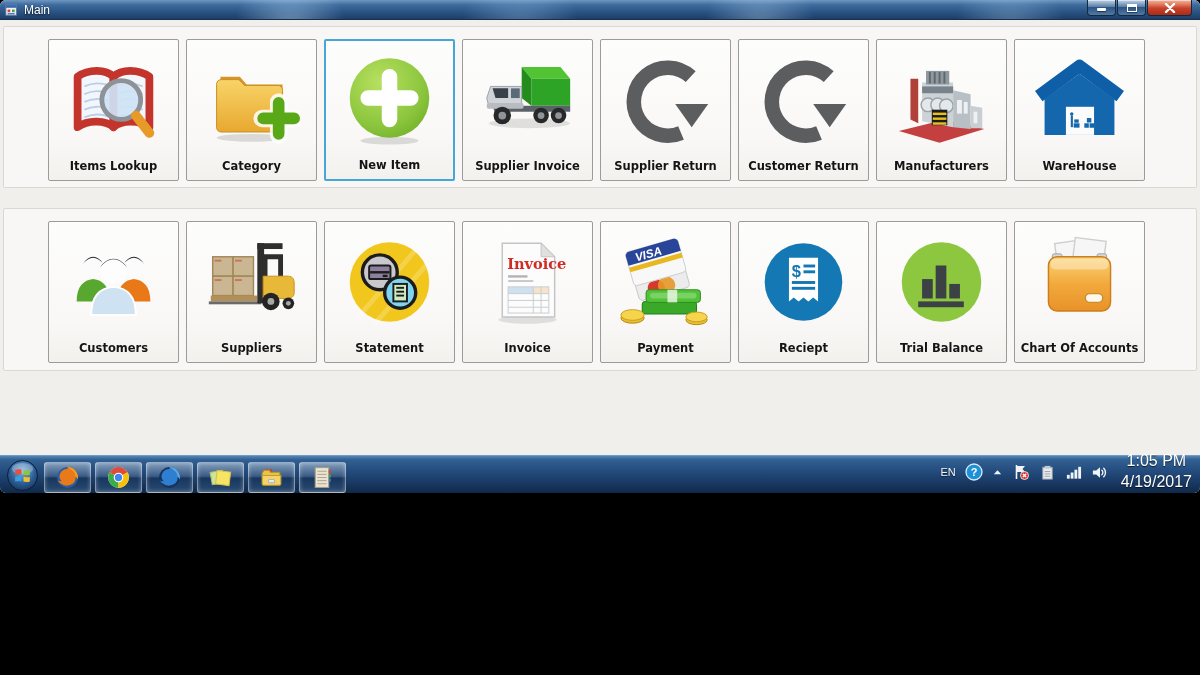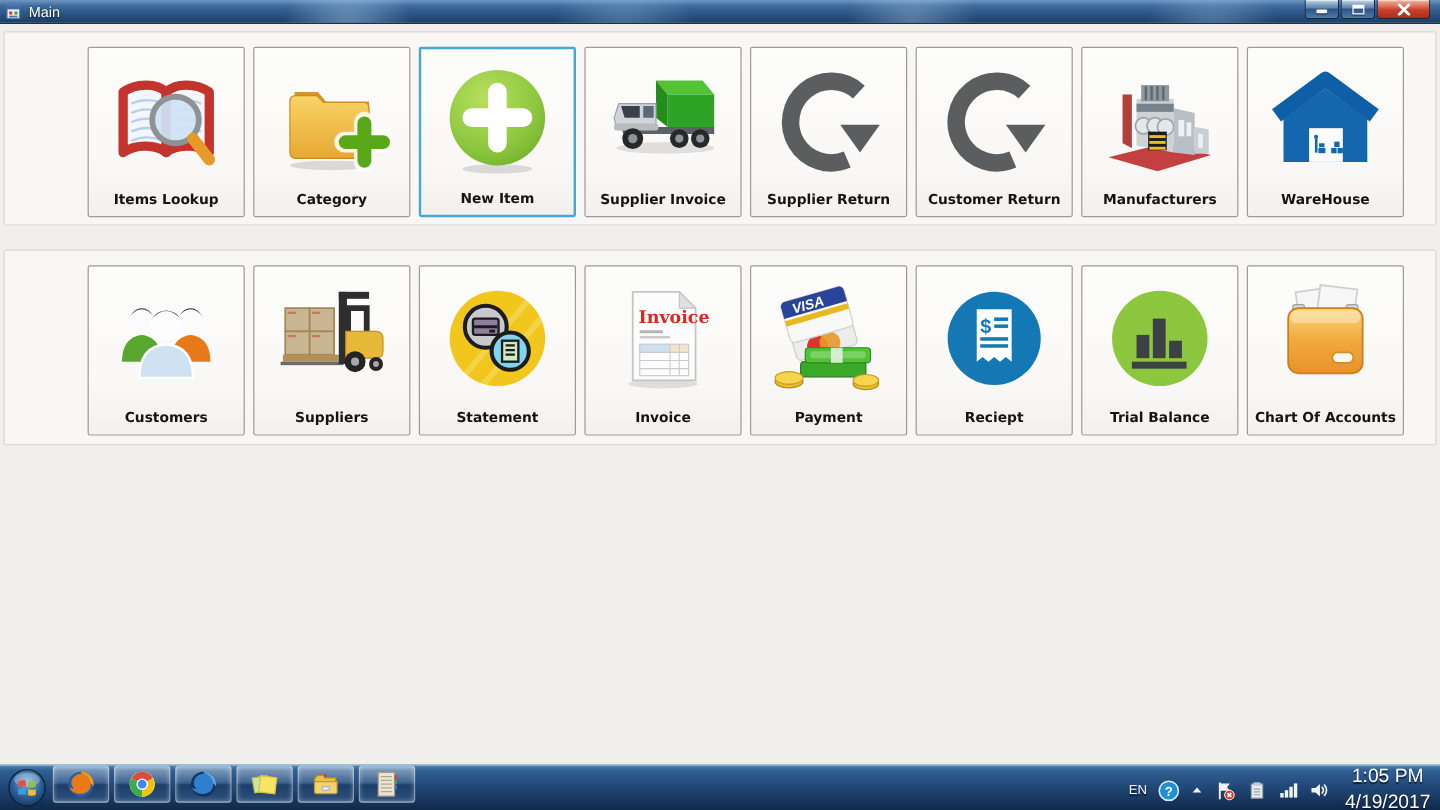--- a/index.html
+++ b/index.html
@@ -1,17 +1,17 @@
 <!DOCTYPE html>
 <html><head>
 <meta charset="utf-8">
 <style>
   * { margin:0; padding:0; box-sizing:border-box; }
   body { font-family:"Liberation Sans", sans-serif; background:#000; }
-  .screen { position:relative; width:1200px; height:675px; overflow:hidden; background:#f1efec; }
+  .screen { position:relative; width:1200px; height:493px; overflow:hidden; background:#f1efec;border-radius:6px; }
 
   
   .titlebar {
     position:absolute; top:0; left:0; right:0; height:20px;
     background:
       radial-gradient(circle at 290px 26px, rgba(190,225,255,.45), transparent 55px),
       radial-gradient(circle at 520px 30px, rgba(170,215,250,.35), transparent 60px),
       radial-gradient(circle at 760px 24px, rgba(200,230,255,.35), transparent 55px),
       radial-gradient(circle at 1010px 28px, rgba(180,220,250,.35), transparent 55px),
       linear-gradient(180deg,#6f97c2 0%,#3e6c9d 25%,#2b5586 60%,#1d3e66 100%);
@@ -33,21 +33,21 @@
     width:45px;
     background:linear-gradient(180deg,#f4b49e 0%,#e07a5e 30%,#c8402a 55%,#ad2b16 100%);
   }
   .glyph-min { width:9px; height:3px; background:#fff; border-radius:1px; box-shadow:0 1px 1px rgba(0,0,0,.5); margin-top:4px; }
   .glyph-max { width:10px; height:8px; border:1.5px solid #fff; border-top-width:3px; box-shadow:0 1px 1px rgba(0,0,0,.4); background:transparent; }
 
   
   .client { position:absolute; top:21px; left:0; right:0; bottom:38px; background:#f1efec; }
   .group-panel {
     margin:0 3px; background:#f8f7f5;
-    border:1px solid #dbd8d3; border-radius:2px;padding-left:25px;
+    border:1px solid #dbd8d3; border-radius:2px;
   }
   .gp1 { margin-top:5px; height:162px; }
   .gp2 { margin-top:20px; height:163px; }
   .gp3 { margin-top:7px; height:168px; }
   .btn-row { display:flex; gap:7px; padding:12px 0 0 44px; }
 
   .app-btn {
     width:131px; height:142px;
     background:linear-gradient(180deg,#fdfdfc 0%,#f9f8f6 70%,#f3f1ee 100%);
     border:1px solid #9b9b99; border-radius:2px;
@@ -61,21 +61,21 @@
     flex:0 0 auto; margin-bottom:7px; padding:0 2px;
     font-family:"DejaVu Sans", sans-serif;
     font-size:11.5px; font-weight:bold; color:#141414; text-align:center; white-space:nowrap;
   }
 
   
   .taskbar {
     position:absolute; left:0; right:0; bottom:0; height:38px;
     background:linear-gradient(180deg,#5585b5 0%,#316092 10%,#22497a 45%,#16355c 80%,#10294a 100%);
     border-top:1px solid #6d9cc8;
-    display:flex; align-items:flex-start; padding-left:4px;
+    display:flex; align-items:flex-end; padding-left:4px;
   }
   .start-btn { width:36px; height:36px; display:flex; align-items:center; justify-content:center; cursor:pointer; flex:0 0 auto; }
   .task-apps { display:flex; gap:4px; margin-left:4px; }
   .task-app {
     width:47px; height:31px; border-radius:3px;
     border:1px solid rgba(255,255,255,.45);
     background:linear-gradient(180deg, rgba(255,255,255,.40) 0%, rgba(255,255,255,.12) 46%, rgba(10,30,60,.28) 52%, rgba(120,170,220,.25) 100%);
     box-shadow:inset 0 0 4px rgba(255,255,255,.35);
     display:flex; align-items:center; justify-content:center; cursor:pointer;
   }

